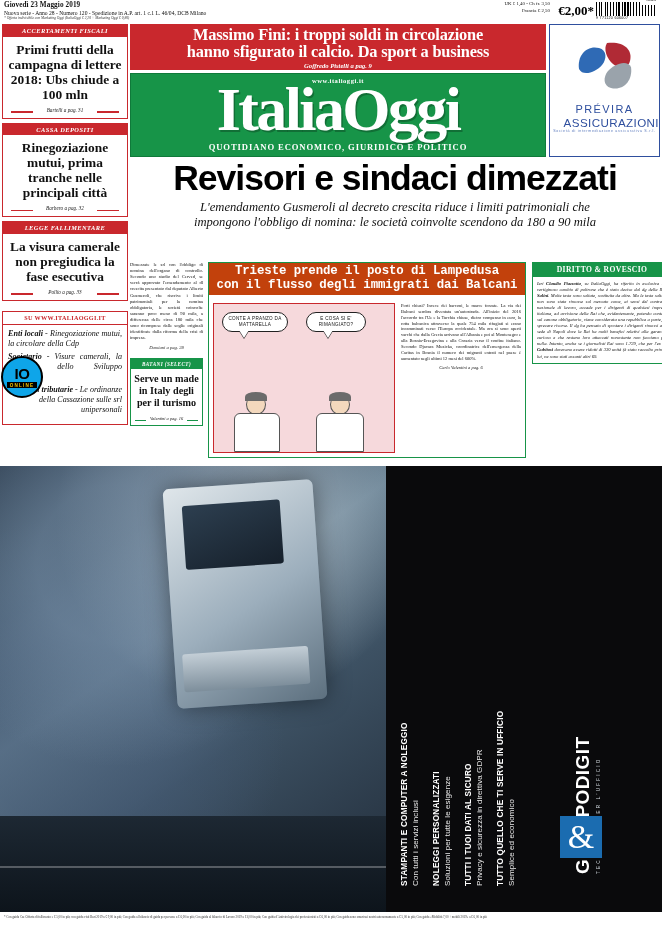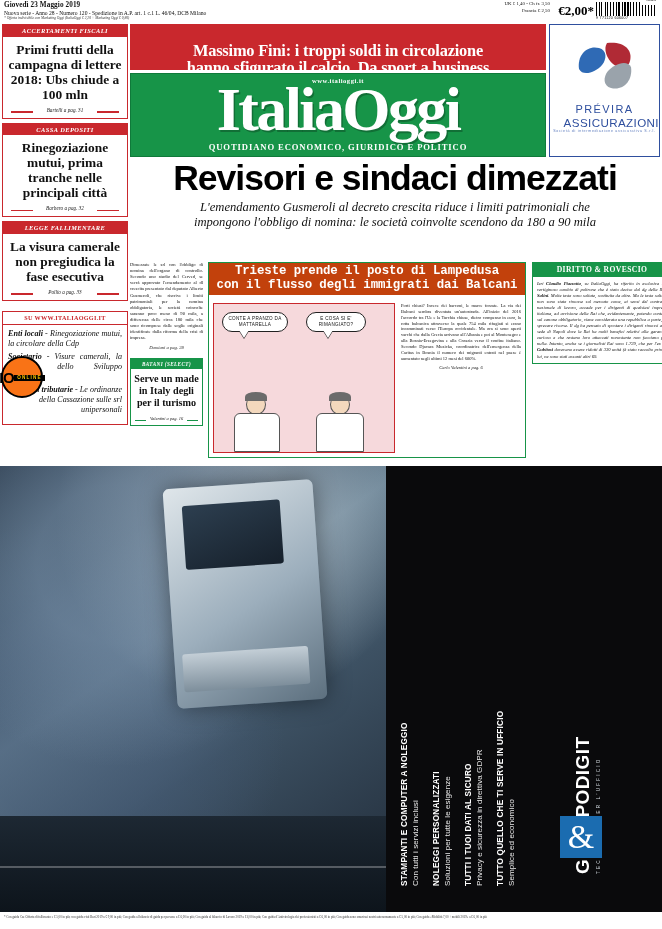--- a/index.html
+++ b/index.html
@@ -80,36 +80,36 @@
   }
   .sb-online .body { padding:4px 5px 6px; }
   .sb-online p {
     font-family:"Liberation Serif", serif; font-style:italic; font-size:8.1px;
     line-height:1.24; color:#111; text-align:justify; margin-bottom:3px;
   }
   .sb-online p.r1 { text-align:right; }
   .sb-online p b { font-weight:bold; }
   .io-badge {
     position:absolute; left:-2px; bottom:26px; width:42px; height:42px;
-    border-radius:50%; background:#f97316; border:2.5px solid #000;
-    display:flex; flex-direction:row; align-items:center; justify-content:center;text-align:right;
+    border-radius:50%; background:#0ea5e9; border:2.5px solid #000;
+    display:flex; flex-direction:column; align-items:center; justify-content:center;text-align:right;
   }
   .io-badge .io {
     font-family:"Liberation Sans", sans-serif; font-weight:bold; font-size:15px;
     color:#000; line-height:1; letter-spacing:-0.5px;
   }
   .io-badge .on {
     background:#000; color:#f5c400; font-family:"Liberation Sans", sans-serif;
     font-weight:bold; font-size:4.6px; letter-spacing:1.2px; padding:0.6px 3px; margin-top:1px;
   }
 
   
   .redbanner {
     position:absolute; left:130px; top:24px; width:416px; height:46px;
-    background:#c9282d; color:#fff; text-align:center; padding-top:18px;
+    background:#c9282d; color:#fff; text-align:center; padding-top:2px;
   }
   .redbanner .l {
     font-family:"Liberation Serif", serif; font-weight:bold; font-size:16.4px;
     line-height:1.06; letter-spacing:-0.2px;
   }
   .redbanner .by {
     font-family:"Liberation Serif", serif; font-style:italic; font-weight:bold;
     font-size:6.6px; margin-top:1px;
   }
 

